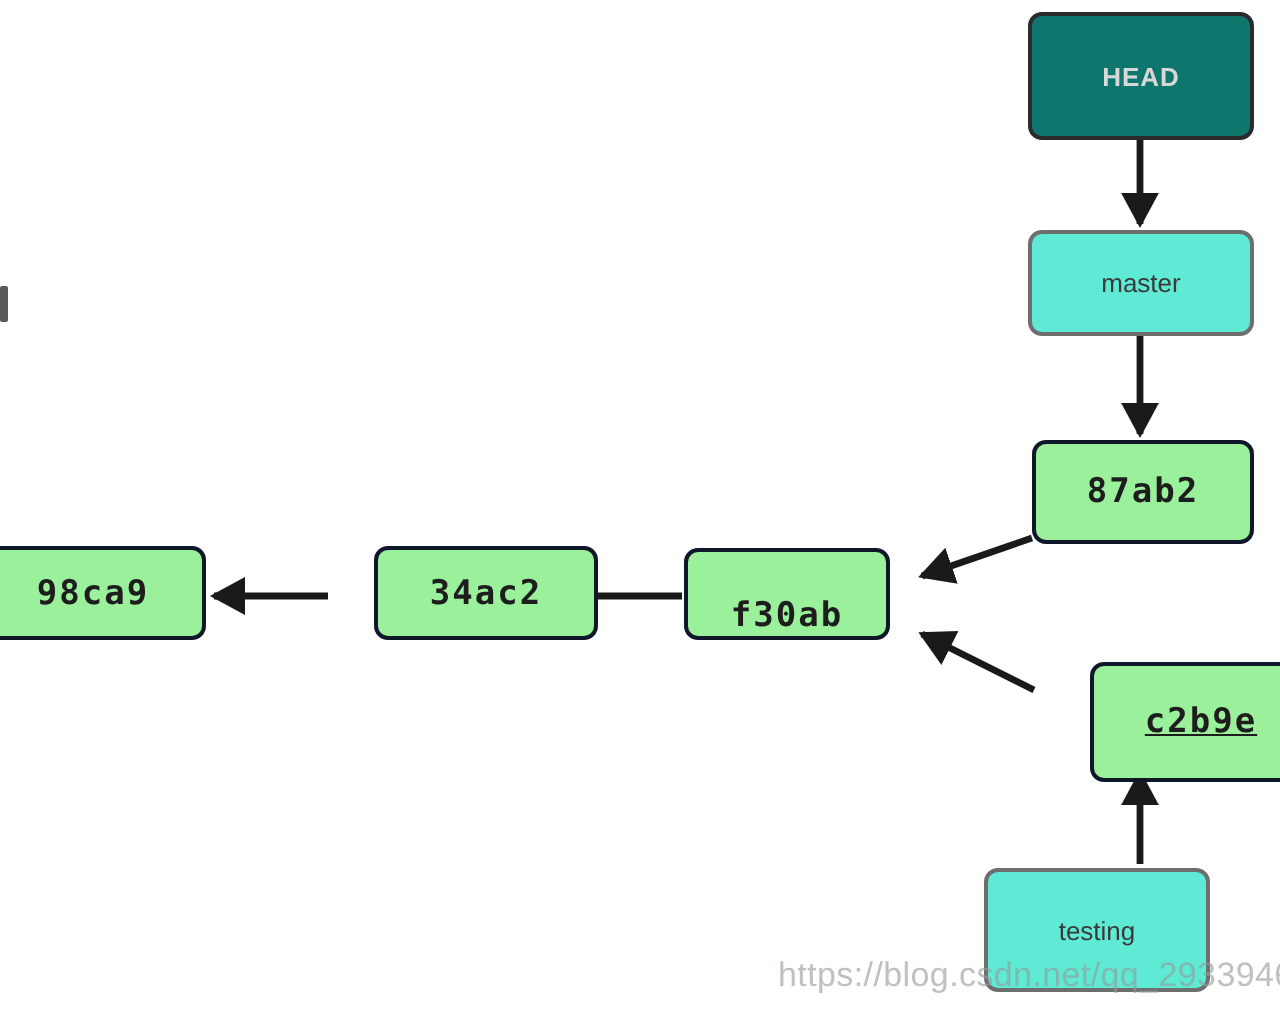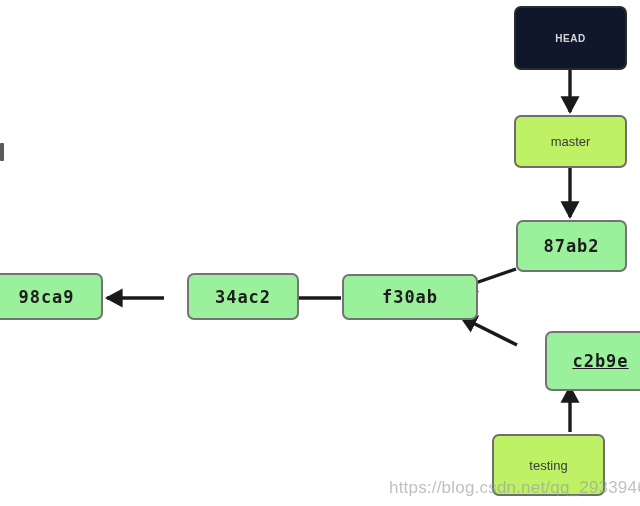--- a/index.html
+++ b/index.html
@@ -28,42 +28,42 @@
     box-sizing: border-box;
     display: flex;
     align-items: center;
     justify-content: center;
     border-radius: 7px;
     text-align: center;
     white-space: nowrap;
   }
   .node-commit {
     background: #9bf09b;
-    border: 2px solid #737373;
+    border: 2px solid #0f172a;
     color: #1d1d1d;
     font-family: "DejaVu Sans Mono", "Liberation Mono", monospace;
     font-size: 17px;
     font-weight: bold;
     letter-spacing: 1px;
   }
   .node-ref {
-    background: #bef264;
+    background: #5eead4;
     border: 2px solid #6e6e6e;
     color: #3a3a3a;
     font-family: "Liberation Sans", sans-serif;
     font-size: 13px;
     font-weight: normal;
     text-align: right;
   }
   .node-head {
-    background: #0f172a;
+    background: #0f766e;
     border: 2px solid #2b2b2b;
     color: #d8d8d8;
     font-family: "Liberation Sans", sans-serif;
-    font-size: 10px;
+    font-size: 13px;
     font-weight: bold;
     letter-spacing: 0.5px;
   }
   .watermark {
     position: absolute;
     left: 389px;
     top: 478px;
     font-family: "Liberation Sans", sans-serif;
     font-size: 17px;
     color: rgba(150, 155, 155, 0.62);
@@ -113,21 +113,21 @@
       </div>
       <div class="node node-commit" style="left: 516px; top: 220px; width: 111px; height: 52px;">
         <span>87ab2</span>
       </div>
       <div class="node node-commit" style="left: -10px; top: 273px; width: 113px; height: 47px;">
         <span>98ca9</span>
       </div>
       <div class="node node-commit" style="left: 165px; top: 273px; width: 112px; height: 47px; margin-left: 22px;">
         <span>34ac2</span>
       </div>
-      <div class="node node-commit" style="left: 342px; top: 274px; width: 136px; height: 46px;">
+      <div class="node node-commit" style="left: 342px; top: 274px; width: 103px; height: 46px; align-items: flex-end;">
         <span>f30ab</span>
       </div>
       <div class="node node-commit" style="left: 545px; top: 331px; width: 111px; height: 60px; text-decoration: underline;">
         <span>c2b9e</span>
       </div>
       <div class="node node-ref" style="left: 492px; top: 434px; width: 113px; height: 62px;">
         <span>testing</span>
       </div>
     </div>
 

